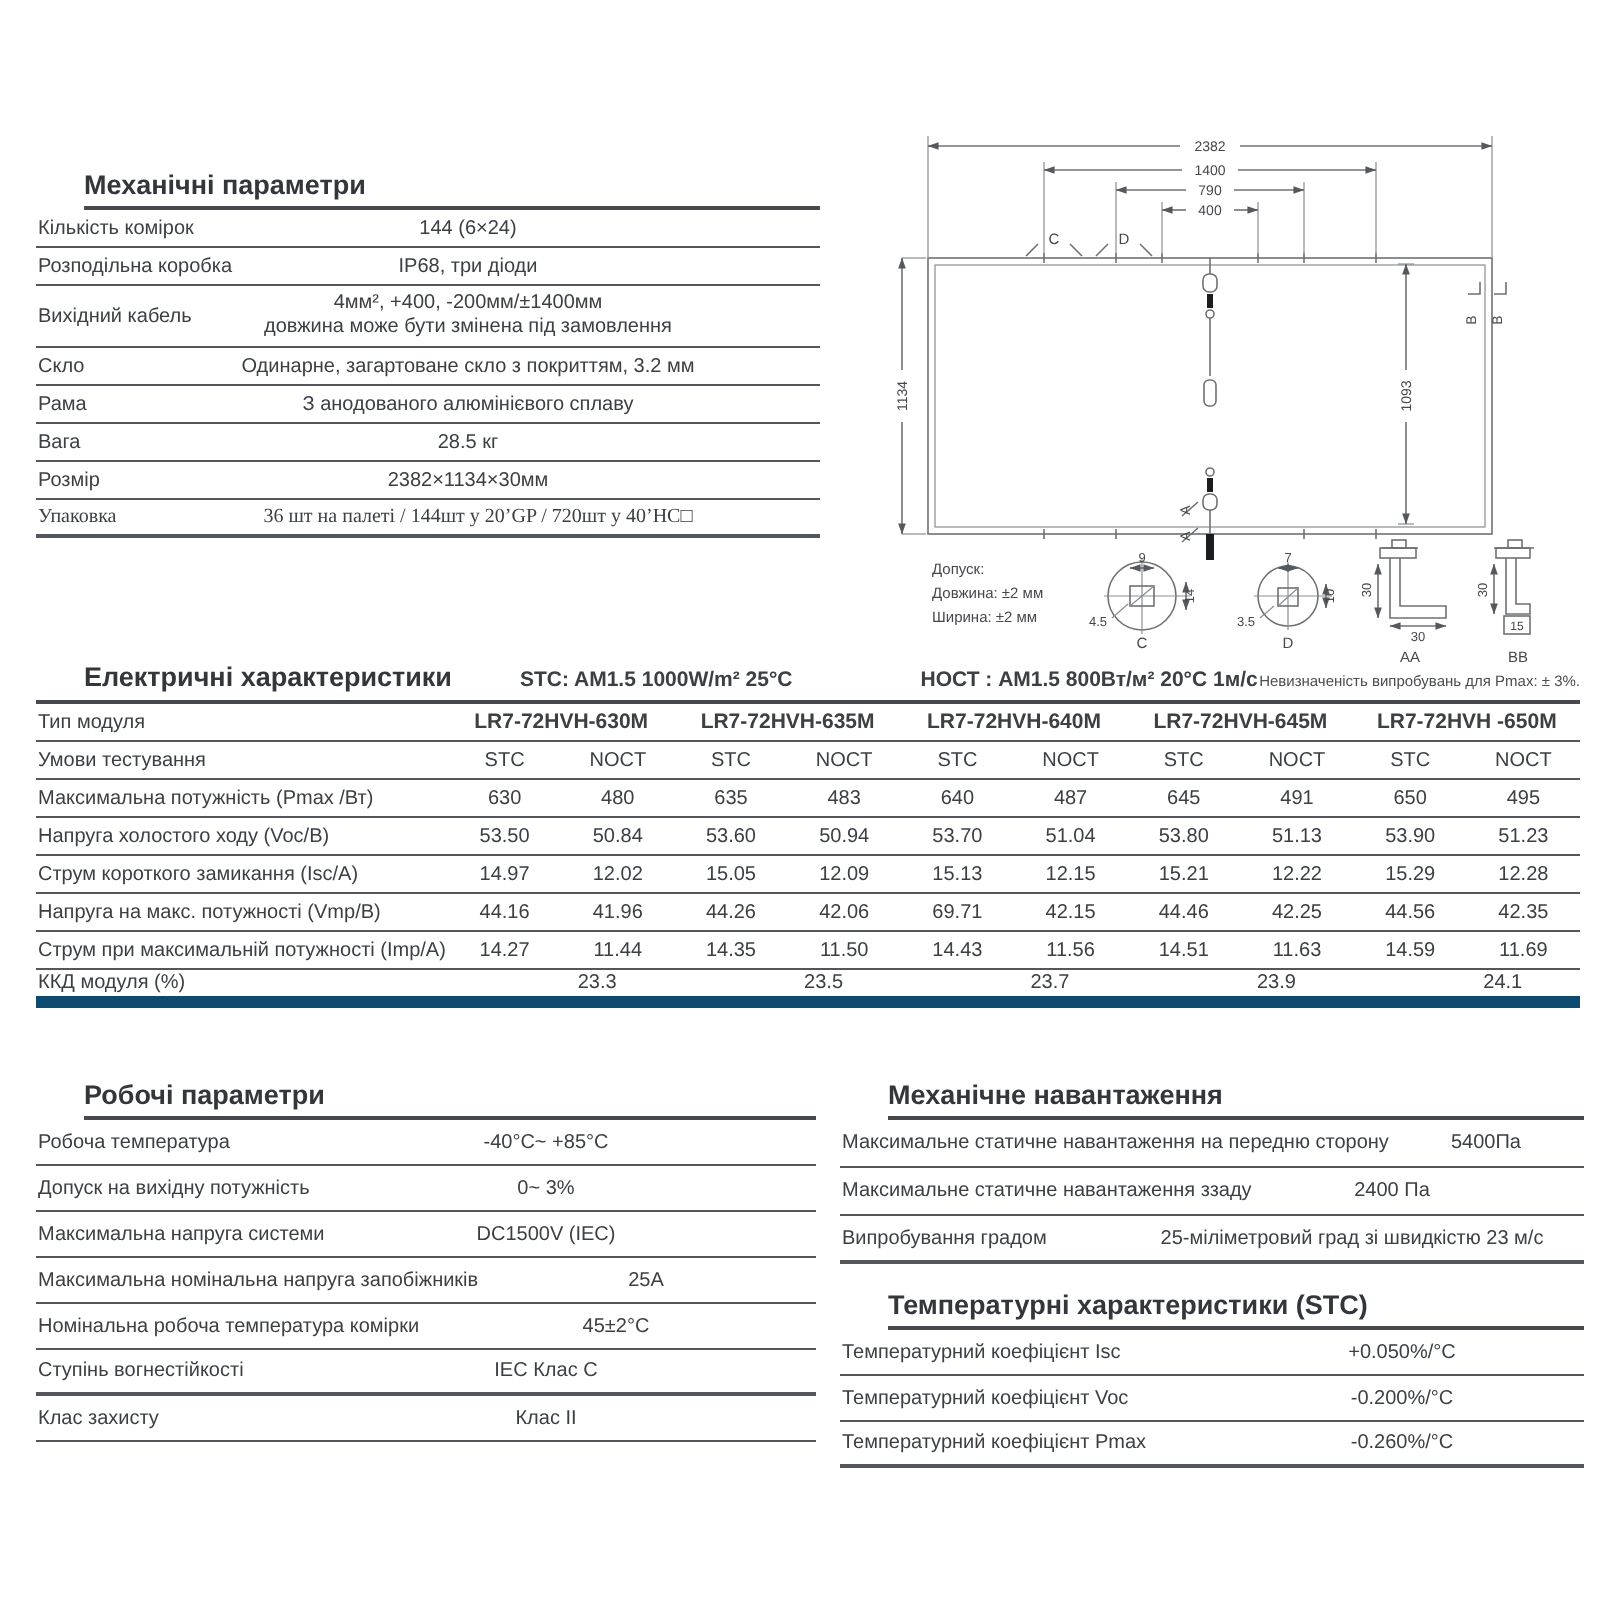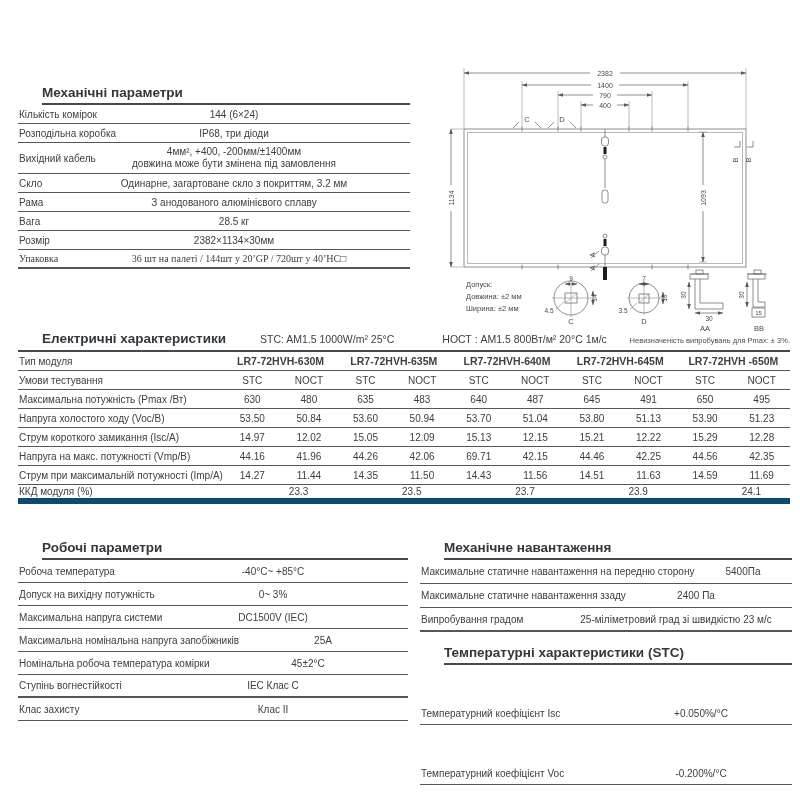--- a/index.html
+++ b/index.html
@@ -16,25 +16,25 @@
   .mech .val { left:80px; right:40px; }
   .mech .t-row.dbl { min-height:31px; }
   .mech .dbl .val { line-height:1.25; }
   
   .ops .t-row { min-height:23px; }
   .ops .val { left:150px; right:30px; }
   
   .ld .t-row { min-height:24px; }
   .ld .val { left:220px; right:30px; }
   .ld .val-wide { left:140px; right:0; }
-  .tc .t-row { min-height:23px;margin-top:37px; }
+  .tc .t-row { min-height:23px; }
   .tc .val { left:220px; right:30px; }
   
   .e-head { display:flex; align-items:baseline; padding-bottom:4px; border-bottom:2px solid #45484c; }
-  .e-cond { font-weight:normal; font-size:10.5px; margin-left:34px; white-space:nowrap; }
+  .e-cond { font-weight:bold; font-size:10.5px; margin-left:34px; white-space:nowrap; }
   .e-note { margin-left:auto; font-size:7.5px; color:#4a4d50; white-space:nowrap; }
   .e-row { display:grid; grid-template-columns:206px repeat(10,1fr); align-items:center; height:19px; border-bottom:1px solid #53565a; font-size:10px; }
   .e-row:last-child { border-bottom:6px solid #0c4a6e;gap:36px; }
   .e-lbl { white-space:nowrap; padding-left:1px; }
   .e-cell { text-align:center; font-size:10px; }
   .e-model { grid-column:span 2; text-align:center; font-weight:bold; font-size:10.5px; white-space:nowrap; }
   .e-span2 { grid-column:span 2; text-align:center; }
   
   svg text { font-family:"Liberation Sans", sans-serif; fill:#45484c; }
   svg .ln { stroke:#6e7174; stroke-width:0.8; fill:none; }
@@ -247,21 +247,21 @@
     <rect class="ln" x="311" y="253" width="13" height="9"></rect>
     <text x="317.5" y="260" font-size="6" text-anchor="middle">15</text>
     <text x="318" y="276" font-size="7.5" text-anchor="middle">BB</text>
   </g>
 </svg>
 
 <div class="sec" style="left:18px; top:331px; width:772px;">
   <div class="e-head">
     <span class="sec-title" style="border-bottom:none; padding-bottom:0;">Електричні характеристики</span>
     <span class="e-cond">STC: AM1.5 1000W/m² 25°C</span>
-    <span class="e-cond" style="margin-left:48px;">НОСТ : AM1.5 800Вт/м² 20°C 1м/с</span>
+    <span class="e-cond" style="margin-left:64px;">НОСТ : AM1.5 800Вт/м² 20°C 1м/с</span>
     <span class="e-note">Невизначеність випробувань для Pmax: ± 3%.</span>
   </div>
 
   <div class="e-row">
     <div class="e-lbl">Тип модуля</div>
     <div class="e-model">LR7-72HVH-630M</div>
     <div class="e-model">LR7-72HVH-635M</div>
     <div class="e-model">LR7-72HVH-640M</div>
     <div class="e-model">LR7-72HVH-645M</div>
     <div class="e-model">LR7-72HVH -650M</div>

